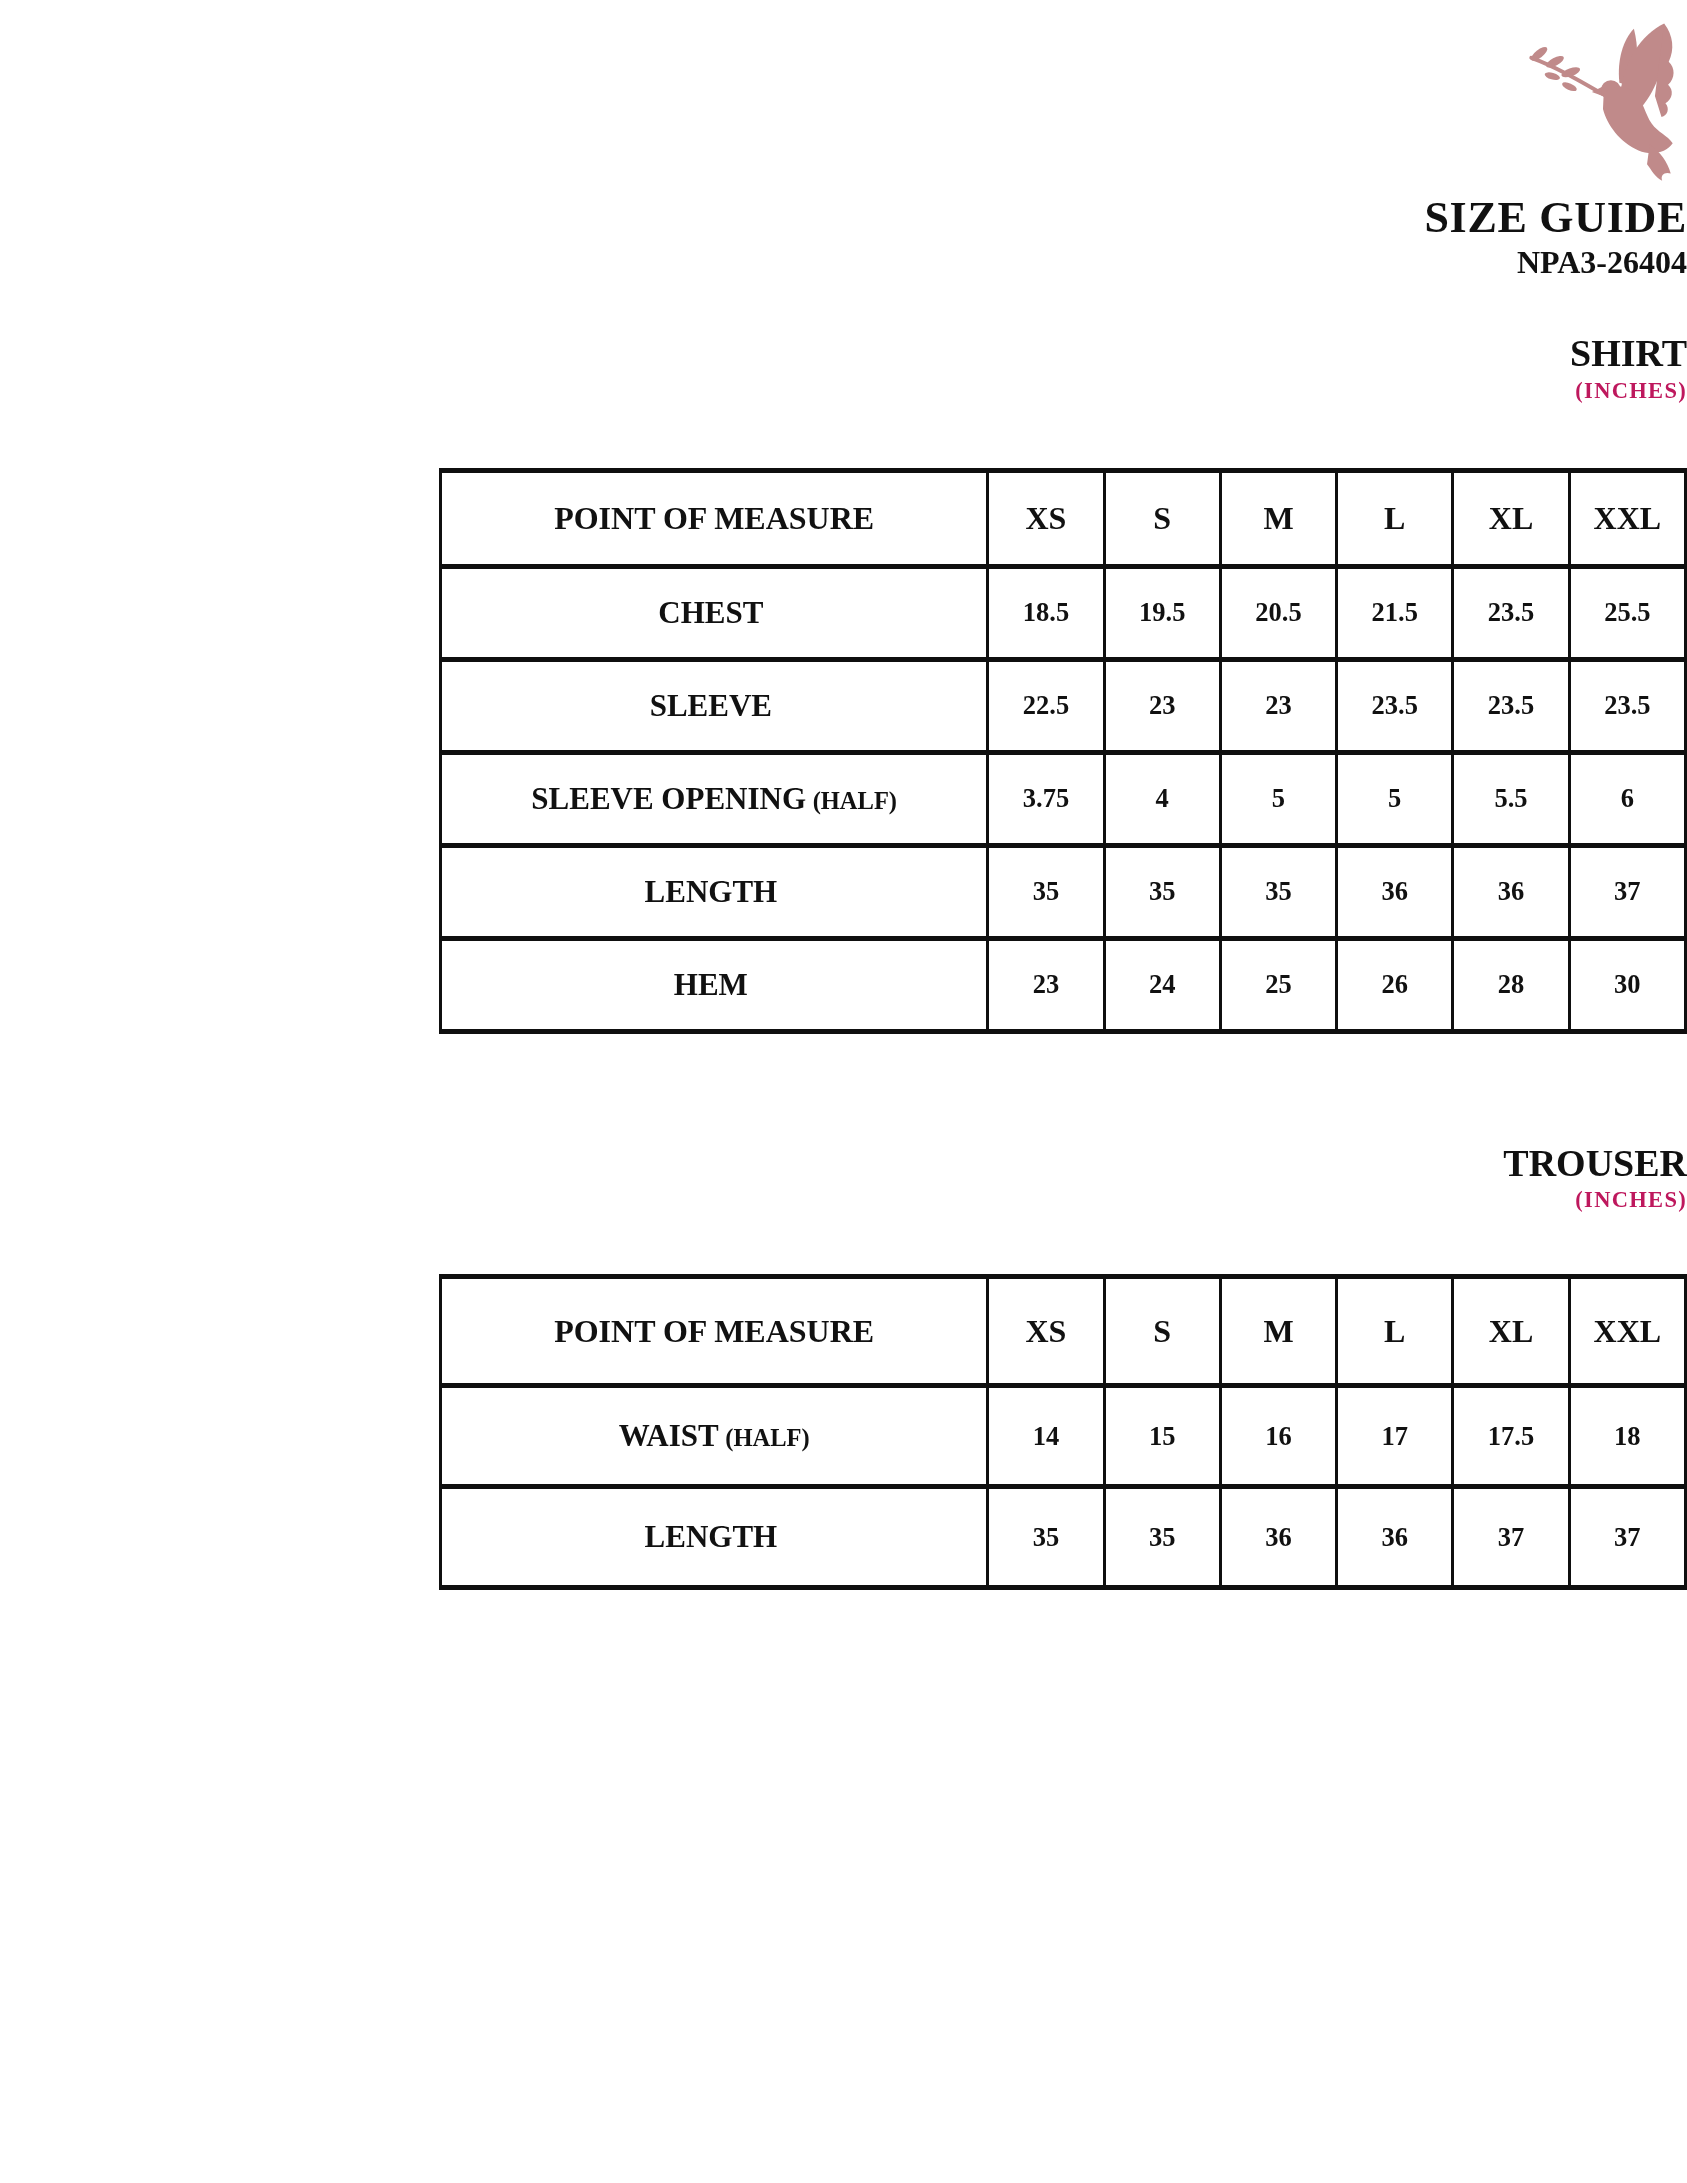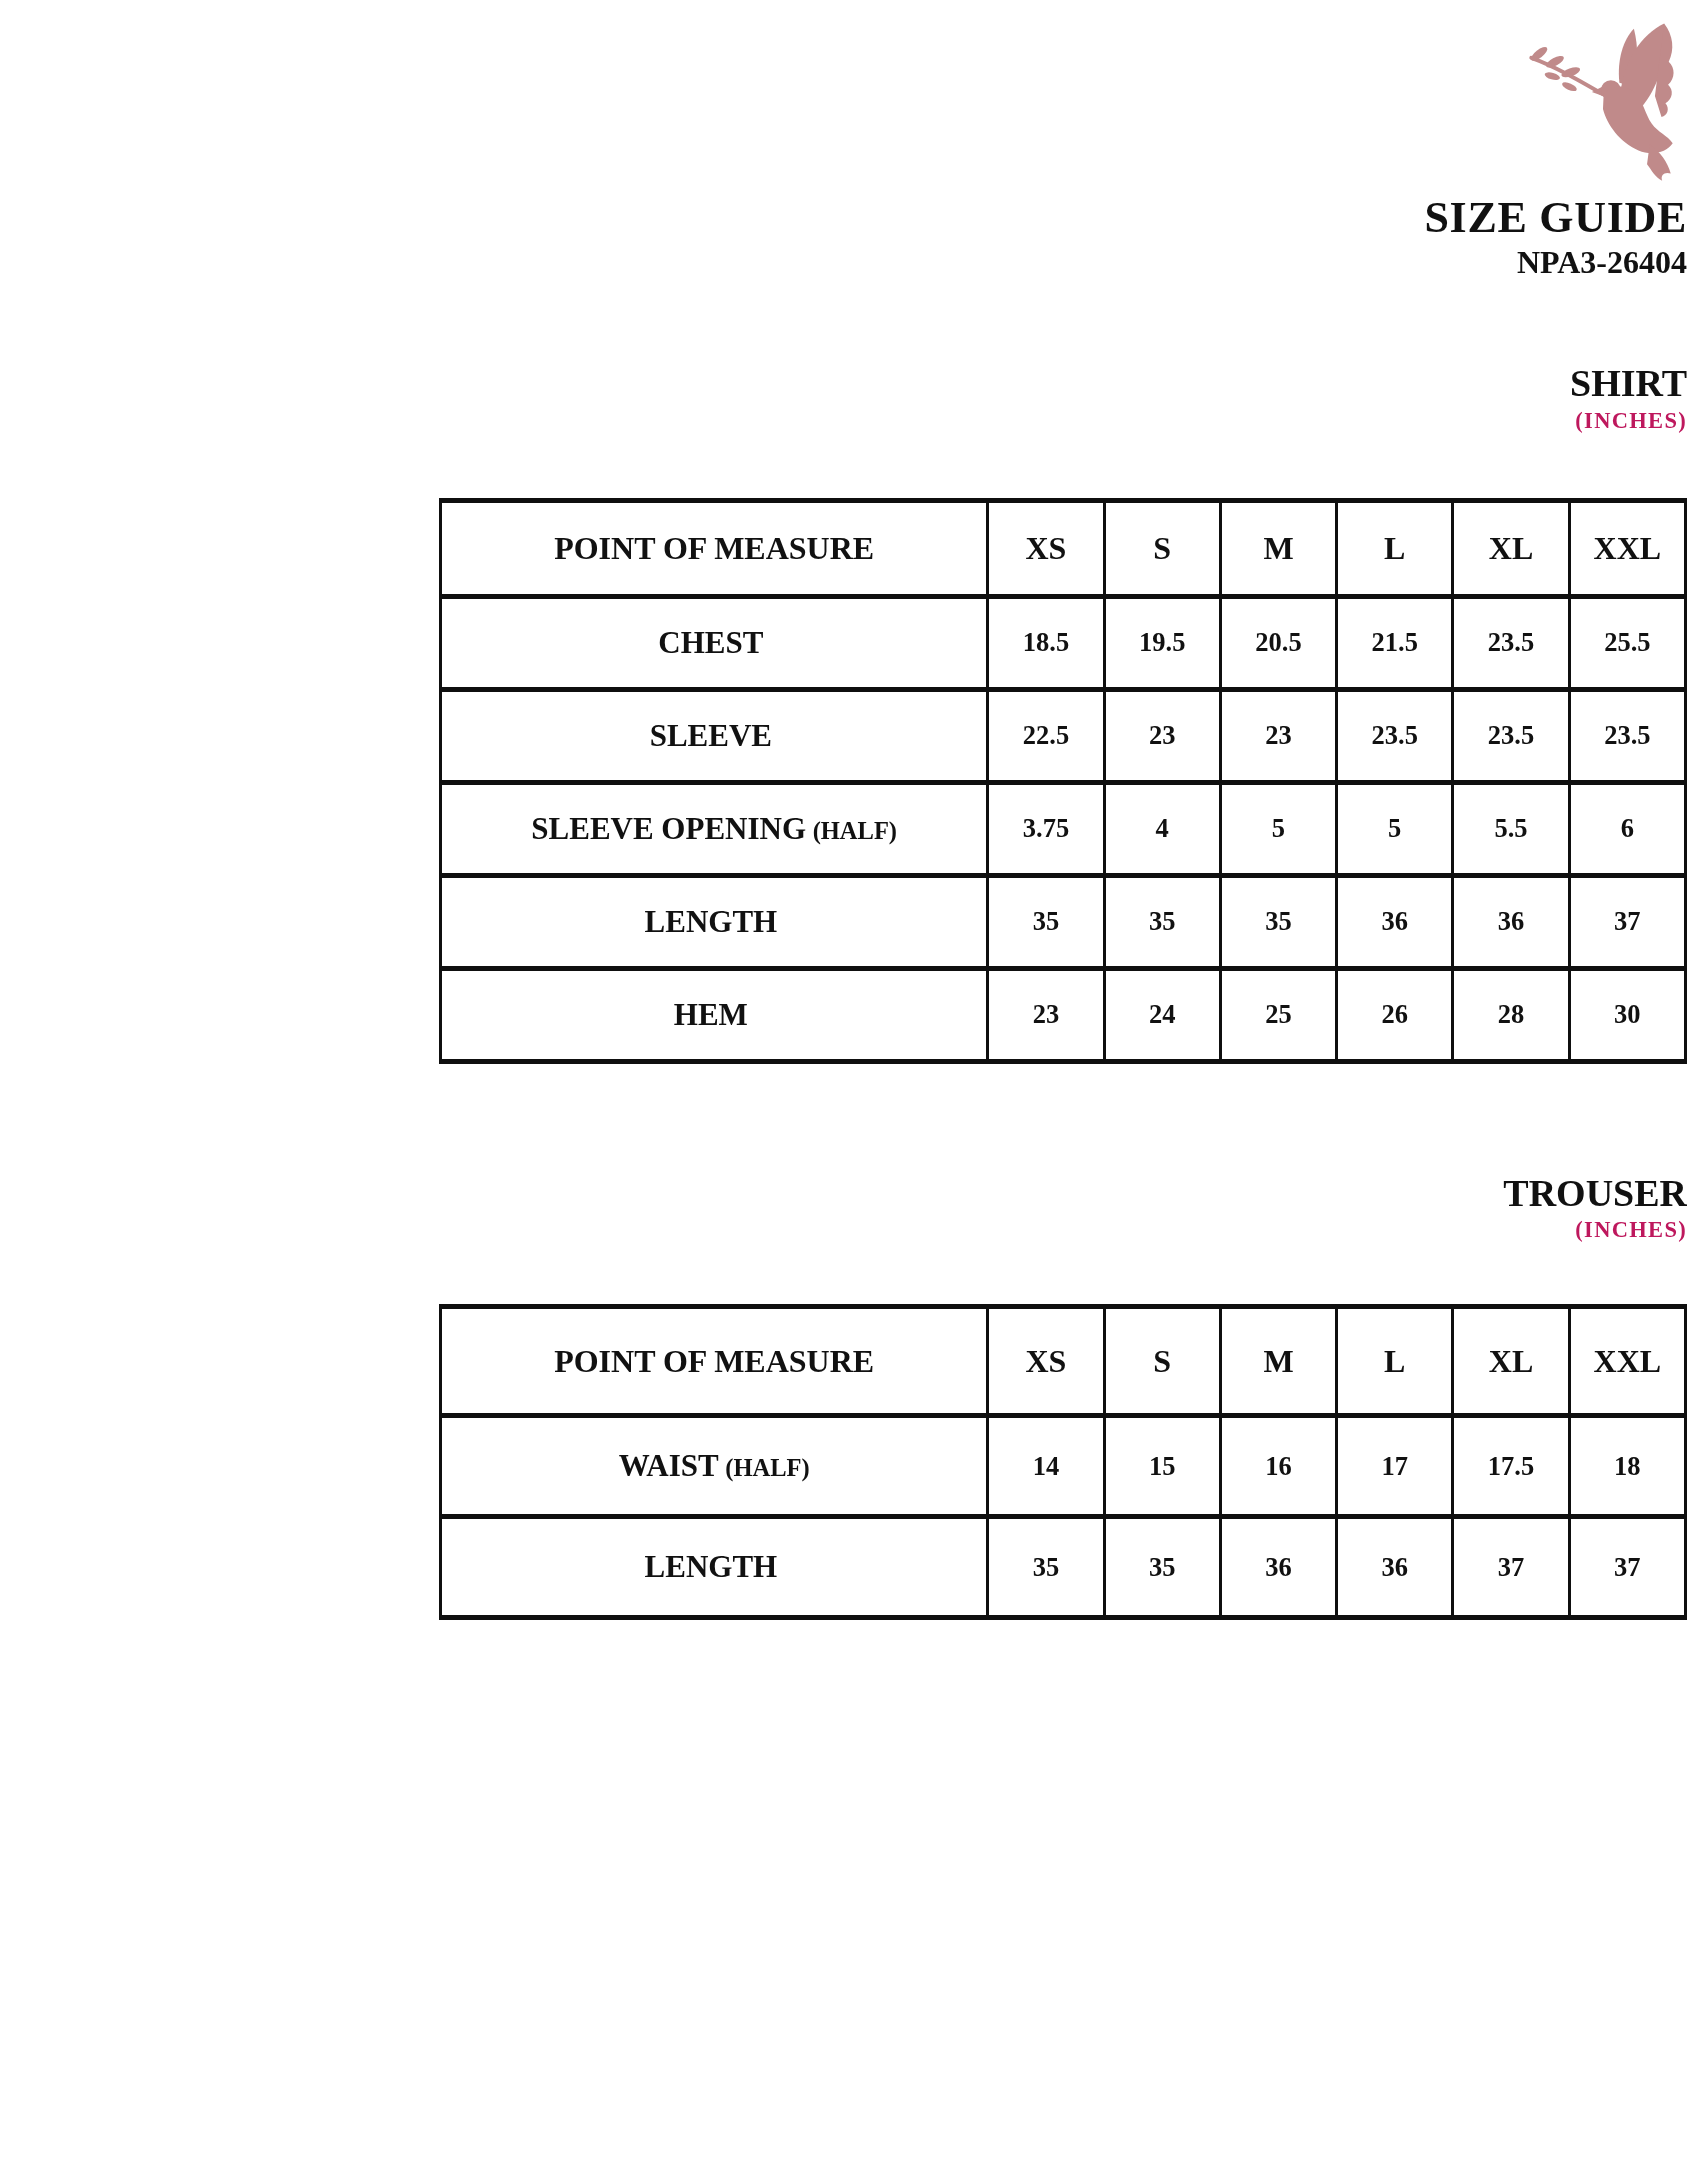--- a/index.html
+++ b/index.html
@@ -36,21 +36,21 @@
   }
   .style-code {
     margin-top: 1px;
     font-size: 32px;
     font-weight: bold;
   }
   .section-title {
     font-size: 38px;
     font-weight: bold;
   }
-  .shirt-title { margin-top: 80px; }
+  .shirt-title { margin-top: 50px; }
   .unit-label {
     margin-top: 2.6px;
     font-size: 22.5px;
     font-weight: bold;
     color: #be185d;
     letter-spacing: 1.3px;
   }
   .size-table {
     border-collapse: collapse;
     width: 1248px;

